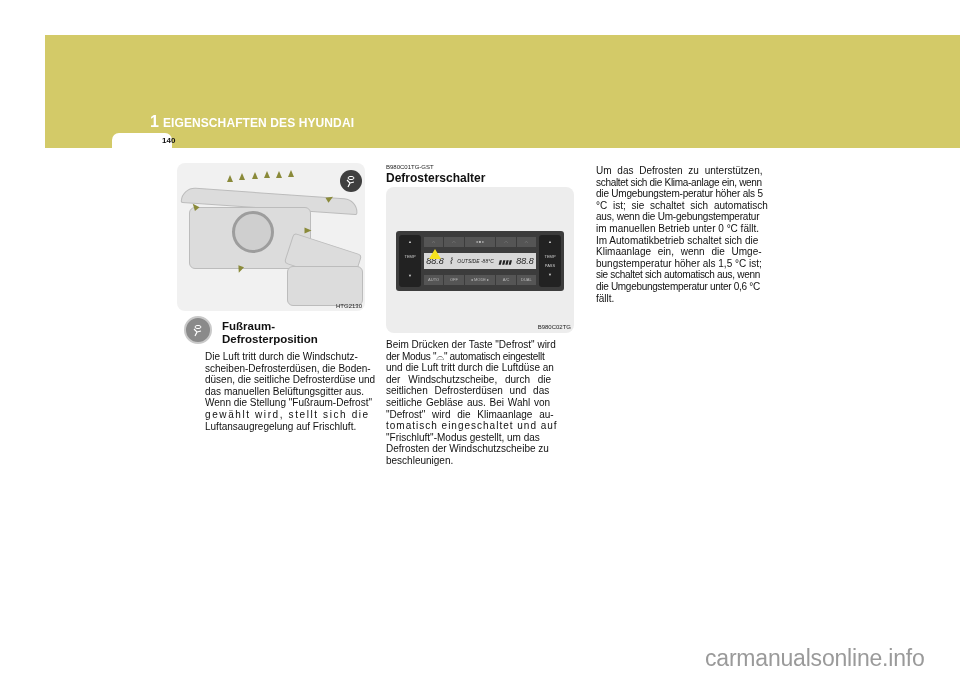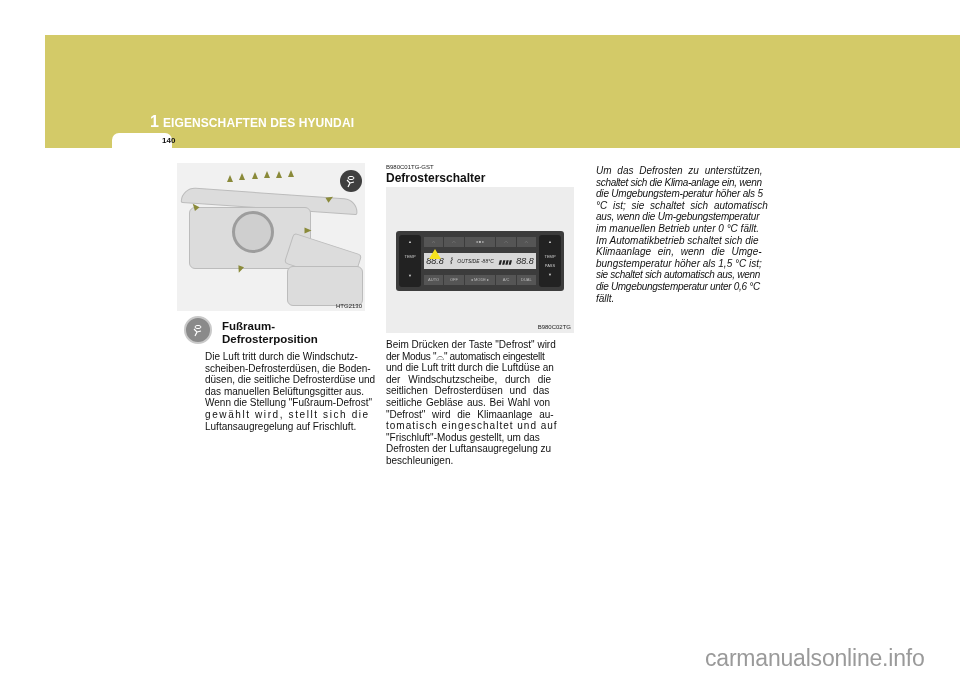--- a/index.html
+++ b/index.html
@@ -6,21 +6,21 @@
   body { width:960px; height:678px; background:#ffffff; position:relative; overflow:hidden;
          font-family:"Liberation Sans", sans-serif; color:#111; }
   .band { position:absolute; left:45px; top:35px; width:915px; height:113px; background:#d3ca68; }
   .chapter { position:absolute; left:150px; top:113px; color:#fff; font-weight:bold; display:flex; align-items:baseline; }
   .chapter .num { font-size:16px; margin-right:4px; }
   .chapter .title { font-size:12px; letter-spacing:0.1px; }
   .tab { position:absolute; left:112px; top:133px; width:60px; height:15px; background:#fff;
          border-radius:7px 7px 0 0; }
   .tab span { position:absolute; left:28px; top:3px; font-size:8px; font-weight:bold; color:#111;margin-left:22px; }
 
-  .fig { position:absolute; background:#ececec; }
+  .fig { position:absolute; background:#ececec;border-radius:8px; }
   .fig-label { position:absolute; font-size:6px; color:#222; }
   .p { position:absolute; font-size:10px; line-height:11.6px; text-align:justify; }
   .p div { white-space:nowrap; }
 
   
   #fig1 { left:177px; top:163px; width:188px; height:148px; background:#f1f1f1; overflow:hidden; }
   .dash-shape { position:absolute; background:#dcdcdc; border:1px solid #bcbcbc; }
   .arrow { position:absolute; width:0; height:0; border-left:3px solid transparent; border-right:3px solid transparent;
            border-bottom:7px solid #8a8a3a; }
   .round-icon { position:absolute; border-radius:50%; display:flex; align-items:center; justify-content:center; }
@@ -142,25 +142,25 @@
 <div class="p" style="left:386px;top:339px;width:189px;">
   <div>Beim Drücken der Taste "Defrost" wird</div>
   <div style="letter-spacing:-0.3px">der Modus "⌓" automatisch eingestellt</div>
   <div>und die Luft tritt durch die Luftdüse an</div>
   <div style="word-spacing:5px">der Windschutzscheibe, durch die</div>
   <div style="word-spacing:4px">seitlichen Defrosterdüsen und das</div>
   <div style="word-spacing:1px">seitliche Gebläse aus. Bei Wahl von</div>
   <div style="word-spacing:4px">"Defrost" wird die Klimaanlage au-</div>
   <div style="letter-spacing:1px">tomatisch eingeschaltet und auf</div>
   <div>"Frischluft"-Modus gestellt, um das</div>
-  <div>Defrosten der Luftansaugregelung zu</div>
+  <div>Defrosten der Windschutzscheibe zu</div>
   <div>beschleunigen.</div>
 </div>
 
-<div class="p" style="left:596px;top:165px;width:190px;font-style:italic;">
+<div class="p" style="left:596px;top:165px;width:190px;">
   <div style="word-spacing:3px">Um das Defrosten zu unterstützen,</div>
   <div style="letter-spacing:-0.3px">schaltet sich die Klima-anlage ein, wenn</div>
   <div style="letter-spacing:-0.2px">die Umgebungstem-peratur höher als 5</div>
   <div style="word-spacing:3px">°C ist; sie schaltet sich automatisch</div>
   <div style="letter-spacing:-0.2px">aus, wenn die Um-gebungstemperatur</div>
   <div>im manuellen Betrieb unter 0 °C fällt.</div>
   <div>Im Automatikbetrieb schaltet sich die</div>
   <div style="word-spacing:4px">Klimaanlage ein, wenn die Umge-</div>
   <div>bungstemperatur höher als 1,5 °C ist;</div>
   <div style="letter-spacing:-0.3px">sie schaltet sich automatisch aus, wenn</div>

